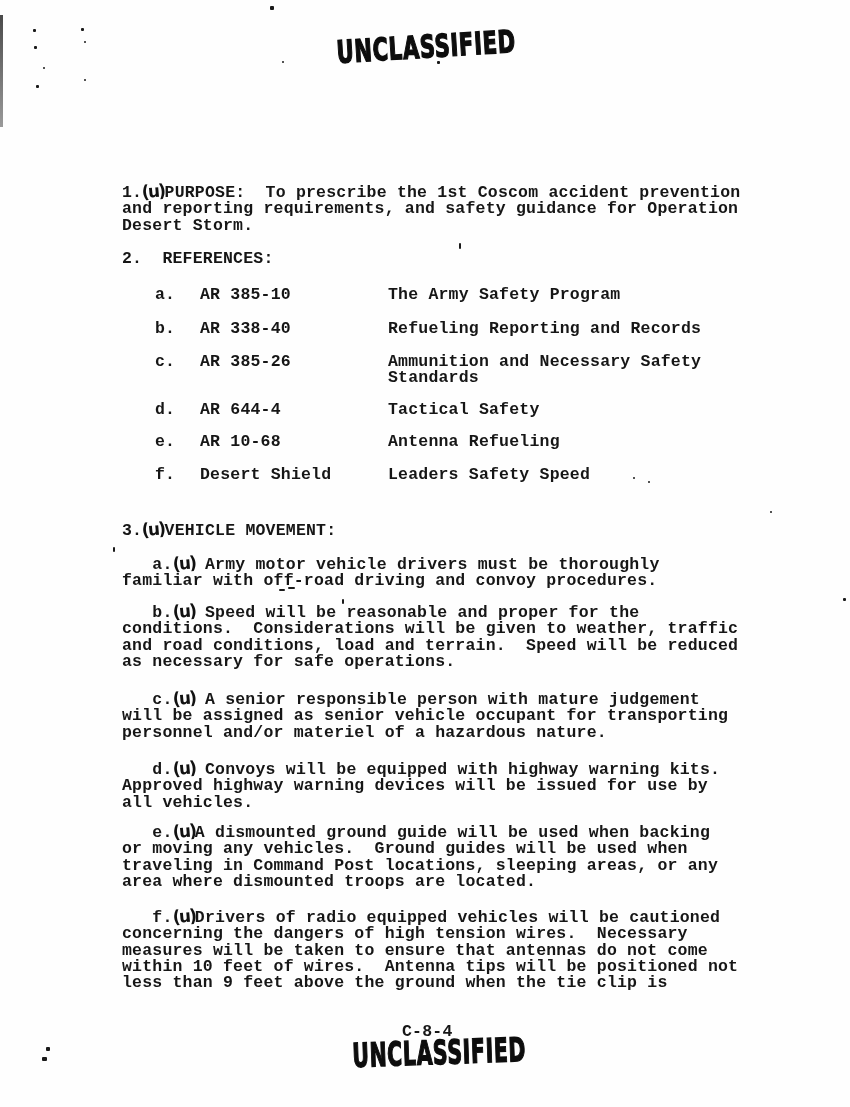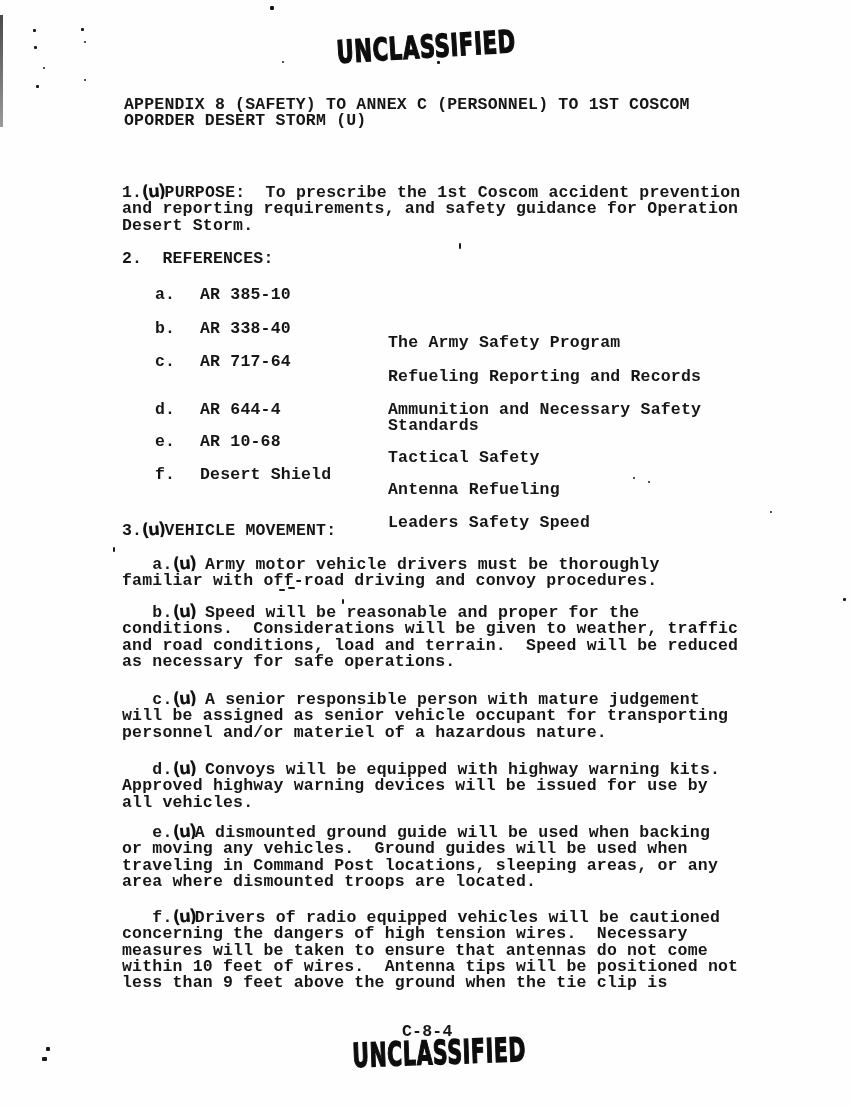--- a/index.html
+++ b/index.html
@@ -23,46 +23,44 @@
     font-weight:800; color:#0d0d0d; -webkit-text-stroke:1.4px #0d0d0d;
     white-space:nowrap; letter-spacing:1px; transform-origin:left top;
   }
   #stamp-top    { left:336px; top:44px;  font-size:31px; transform:rotate(-3.5deg) scaleX(.68); }
   #stamp-bottom { left:352px; top:1048px; font-size:33px; transform:rotate(-2deg) scaleX(.62); }
   
   #refs { position:absolute; left:0; top:0; width:850px; height:0; }
   .ref-row  { position:absolute; white-space:pre; }
   .ref-letter { position:absolute; left:155px; white-space:pre; }
   .ref-num    { position:absolute; left:200px; white-space:pre; }
-  .ref-desc   { position:absolute; left:388px; white-space:pre;margin-top:48px; }
+  .ref-desc   { position:absolute; left:388px; white-space:pre; }
   
   .speck { position:absolute; background:#1a1a1a; border-radius:1px; }
   #edge-line { position:absolute; left:0; top:15px; width:3px; height:112px;
     background:linear-gradient(#4a4a4a,#9a9a9a); }
 </style>
 </head>
 <body>
 
 <div id="page">
 
   <div id="stamp-top" class="stamp">UNCLASSIFIED</div>
 
-  <div class="tw" style="left:124px; top:97px;">APPENDIX 8 (SAFETY) TO ANNEX C (PERSONNEL) TO 1ST COSCOM
-OPORDER DESERT STORM (U)</div>
 
   <div class="tw" style="left:122px; top:184px;">1.<span class="hw">(u)</span>PURPOSE:  To prescribe the 1st Coscom accident prevention
 and reporting requirements, and safety guidance for Operation
 Desert Storm.</div>
 
   <div class="tw" style="left:122px; top:251px;">2.  REFERENCES:</div>
 
   <div id="refs">
       <div class="ref-row" style="top: 287px;"><span class="ref-letter">a.</span><span class="ref-num">AR 385-10</span><span class="ref-desc">The Army Safety Program</span></div>
       <div class="ref-row" style="top: 321px;"><span class="ref-letter">b.</span><span class="ref-num">AR 338-40</span><span class="ref-desc">Refueling Reporting and Records</span></div>
-      <div class="ref-row" style="top: 354px;"><span class="ref-letter">c.</span><span class="ref-num">AR 717-64</span><span class="ref-desc">Ammunition and Necessary Safety
+      <div class="ref-row" style="top: 354px;"><span class="ref-letter">c.</span><span class="ref-num">AR 385-26</span><span class="ref-desc">Ammunition and Necessary Safety
 Standards</span></div>
       <div class="ref-row" style="top: 402px;"><span class="ref-letter">d.</span><span class="ref-num">AR 644-4</span><span class="ref-desc">Tactical Safety</span></div>
       <div class="ref-row" style="top: 434px;"><span class="ref-letter">e.</span><span class="ref-num">AR 10-68</span><span class="ref-desc">Antenna Refueling</span></div>
       <div class="ref-row" style="top: 467px;"><span class="ref-letter">f.</span><span class="ref-num">Desert Shield</span><span class="ref-desc">Leaders Safety Speed</span></div>
     </div>
 
   <div class="tw" style="left:122px; top:522px;">3.<span class="hw">(u)</span>VEHICLE MOVEMENT:</div>
 
   <div class="tw" style="left:122px; top:556px;">   a.<span class="hw">(u)</span> Army motor vehicle drivers must be thoroughly
 familiar with off-road driving and convoy procedures.</div>

